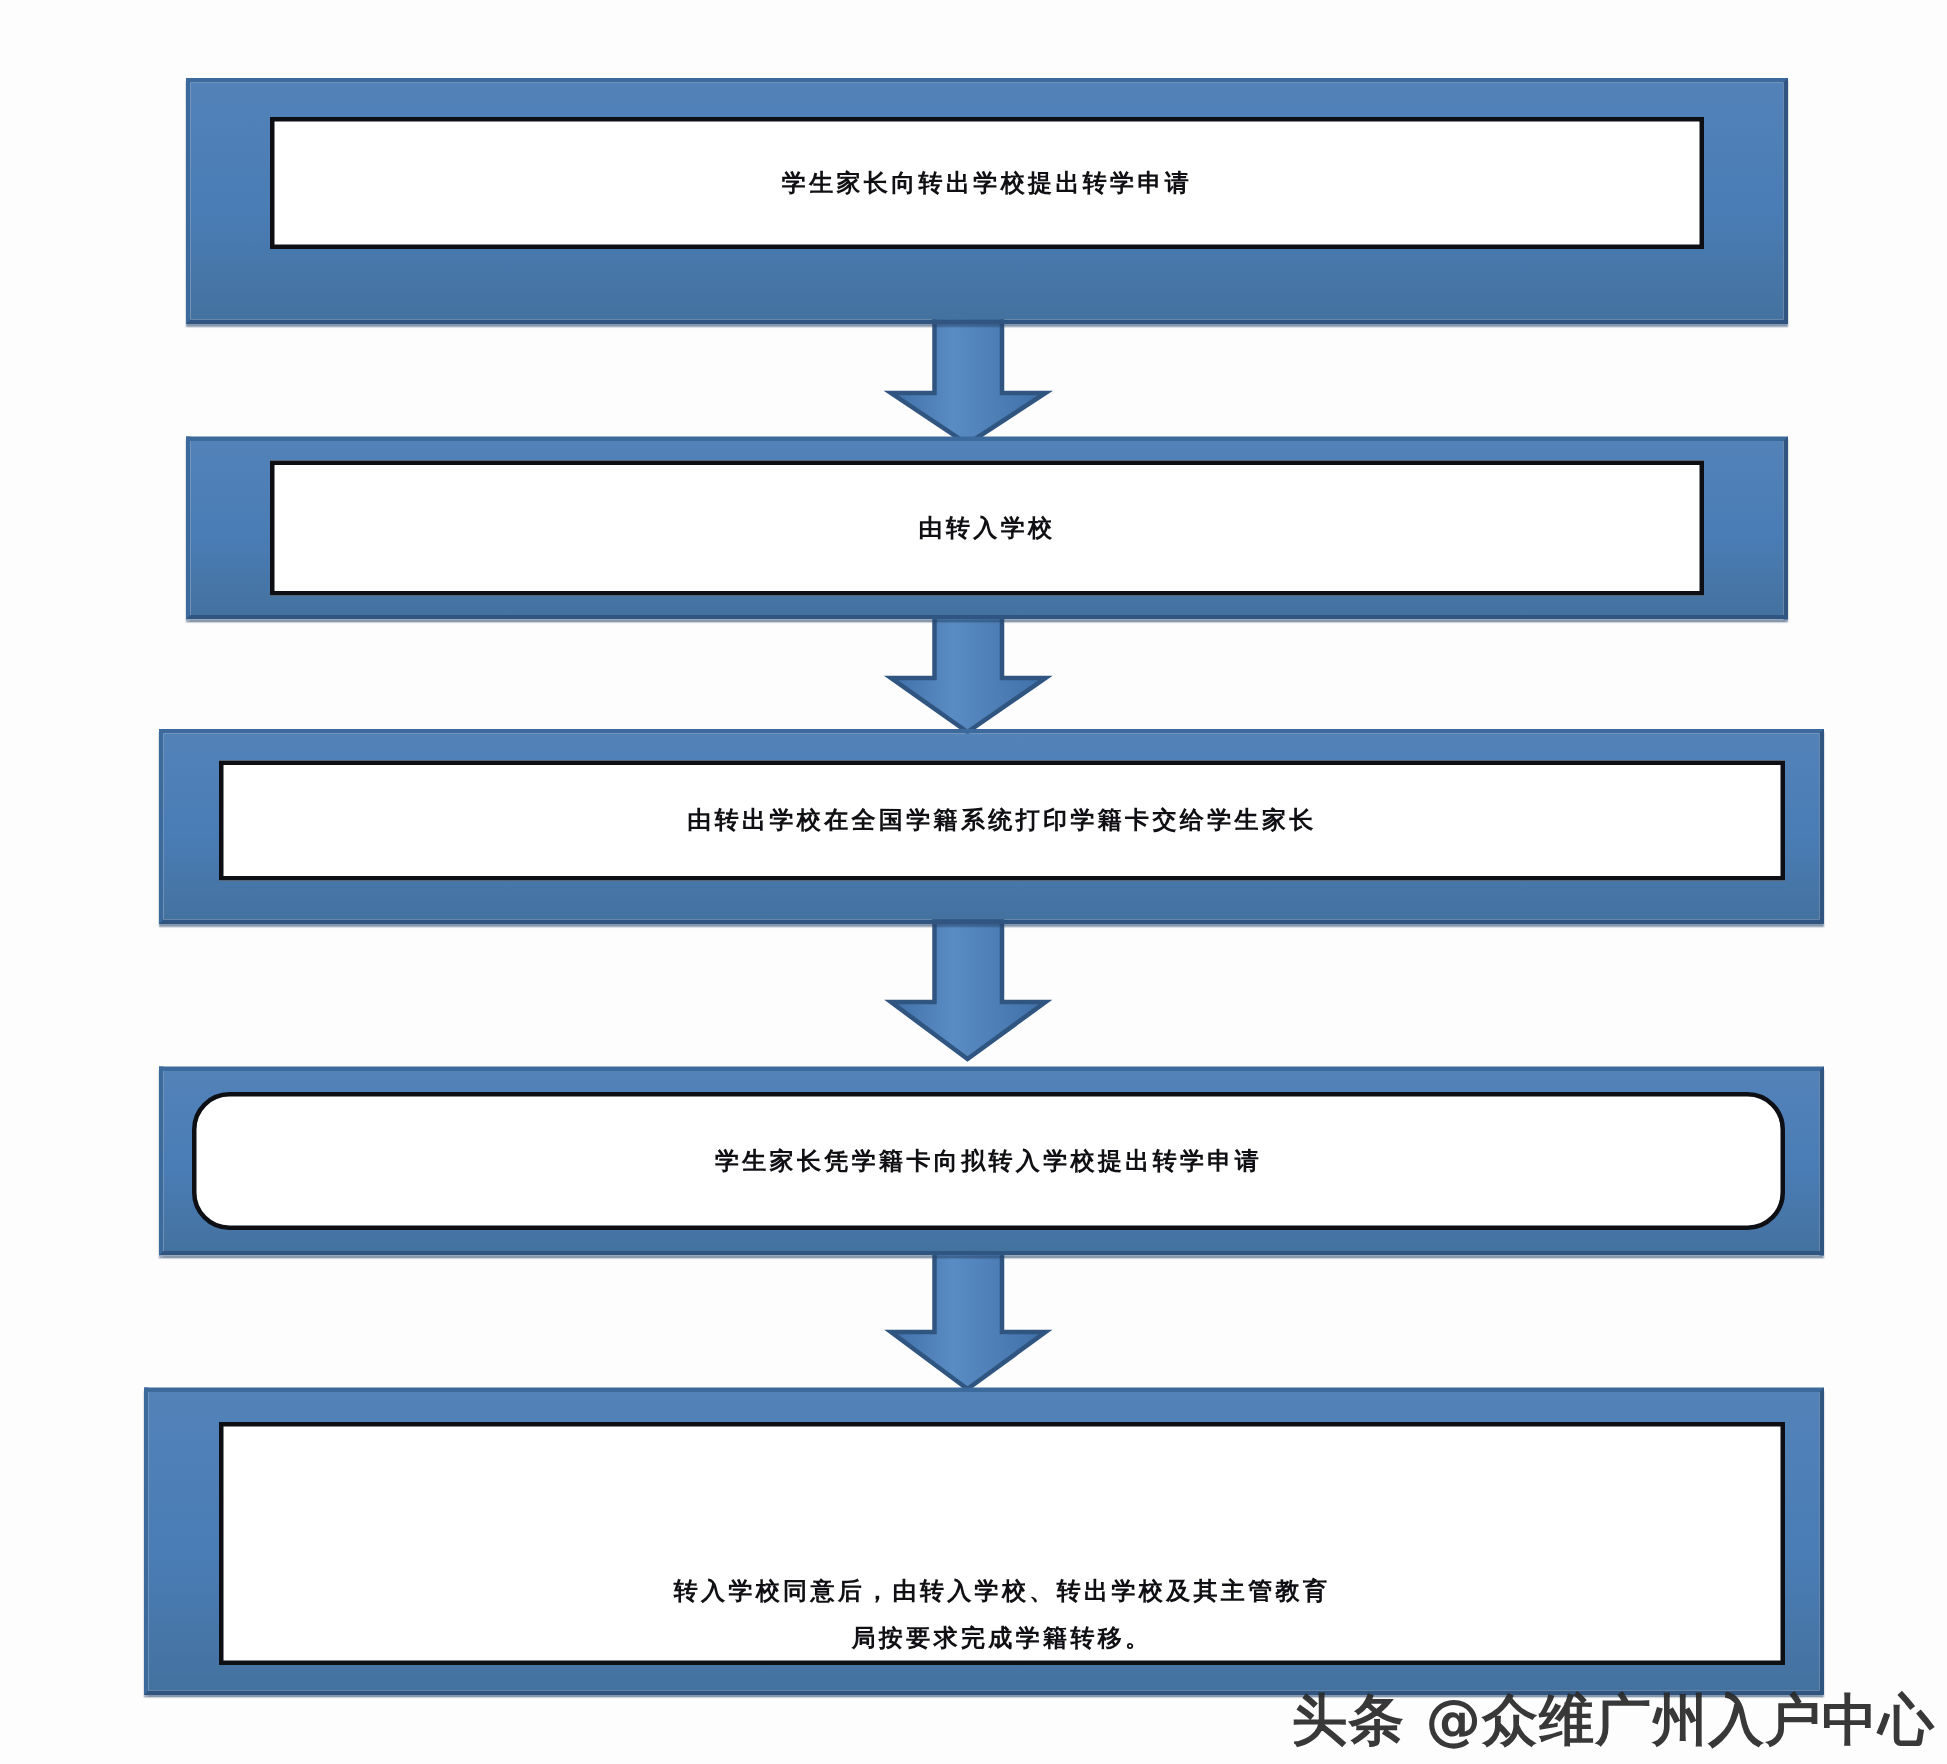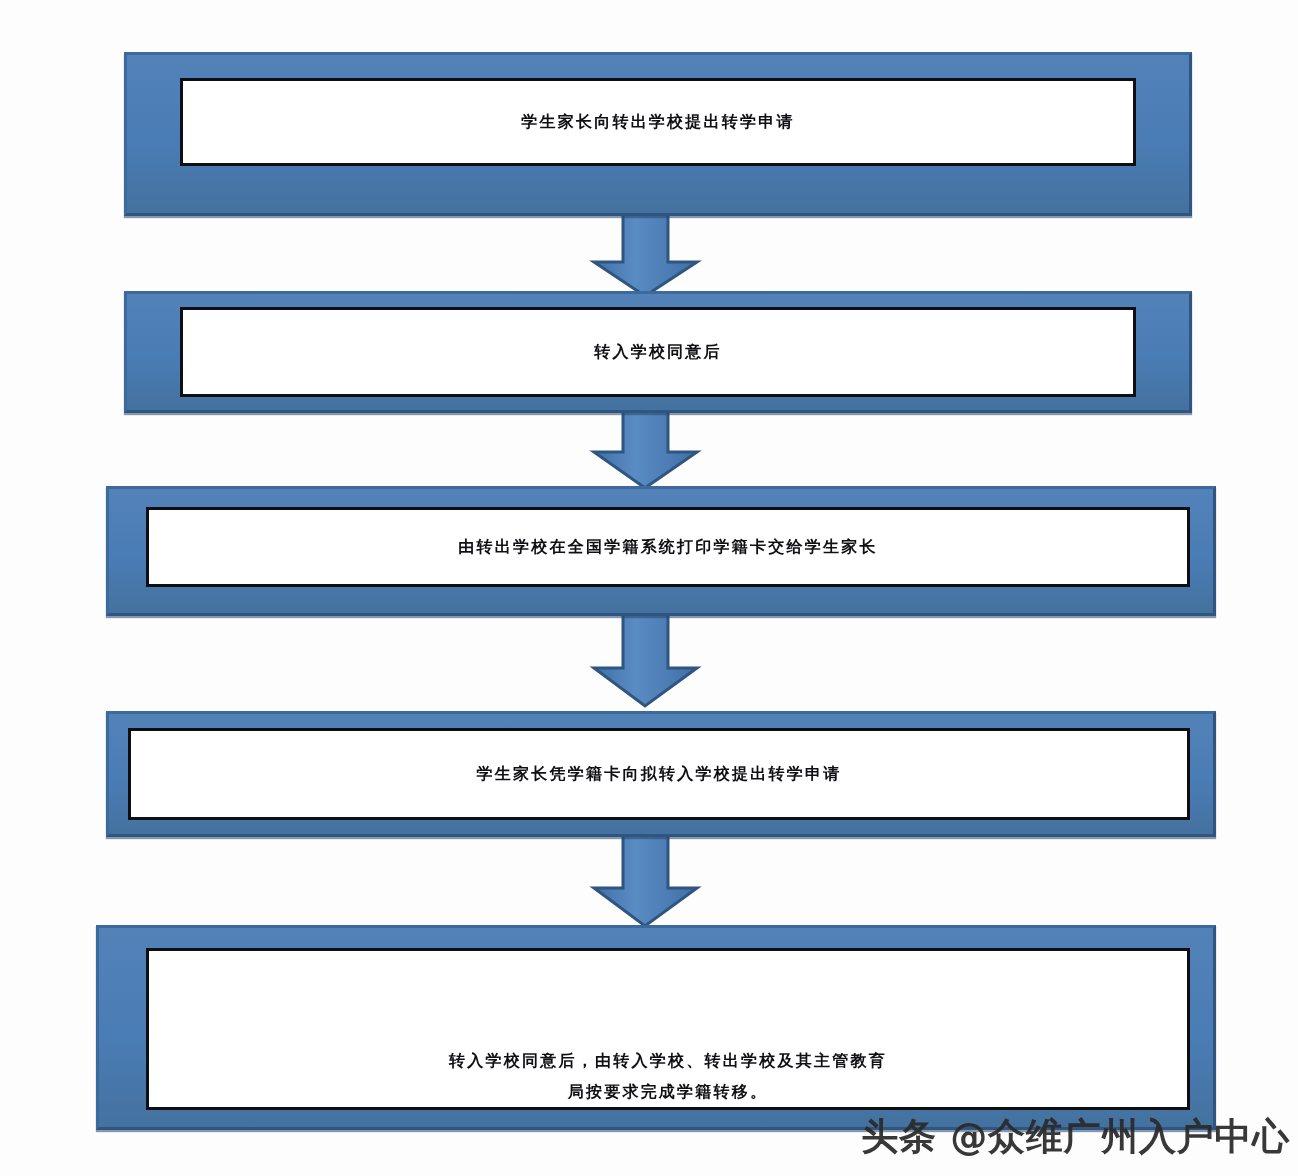--- a/index.html
+++ b/index.html
@@ -60,38 +60,38 @@
   #node-1        { left: 124px; top: 52px;  width: 1068px; height: 164px; }
   #node-1-inner  { left: 180px; top: 78px;  width: 956px;  height: 88px;  }
 
   #node-2        { left: 124px; top: 291px; width: 1068px; height: 122px; }
   #node-2-inner  { left: 180px; top: 307px; width: 956px;  height: 90px;  }
 
   #node-3        { left: 106px; top: 486px; width: 1110px; height: 130px; }
   #node-3-inner  { left: 146px; top: 507px; width: 1044px; height: 80px;  }
 
   #node-4        { left: 106px; top: 711px; width: 1110px; height: 126px; }
-  #node-4-inner  { left: 128px; top: 728px; width: 1062px; height: 92px;  }
+  #node-4-inner  { left: 128px; top: 728px; width: 1062px; height: 92px; border-radius: 25px;  }
 
   #node-5        { left: 96px;  top: 925px; width: 1120px; height: 205px; }
   #node-5-inner  { left: 146px; top: 948px; width: 1044px; height: 162px; align-items: flex-end; }
 
   
   .arrow {
     position: absolute;
     left: 0;
     top: 0;
     pointer-events: none;
   }
 
   
   #watermark {
     position: absolute;
     right: 8px;
-    bottom: 14px;
+    bottom: 4px;
     font-family: "DejaVu Sans", "Liberation Sans", sans-serif;
     font-size: 37px;
     font-weight: 700;
     color: #2a2a2a;
     letter-spacing: 0.02em;
     white-space: nowrap;
     opacity: 0.93;
   }
 </style>
 </head>
@@ -122,21 +122,21 @@
     <polygon points="623,833 668,833 668,888 697,888 645,926 594,888 623,888" fill="url(#agrad)" stroke="#2f5580" stroke-width="3"></polygon>
   </svg>
 
   <div class="node" id="node-1"></div>
   <div class="node-inner" id="node-1-inner">
     <span class="node-text">学生家长向转出学校提出转学申请</span>
   </div>
 
   <div class="node" id="node-2"></div>
   <div class="node-inner" id="node-2-inner">
-    <span class="node-text">转入学校同意后</span>
+    <span class="node-text">由转入学校</span>
   </div>
 
   <div class="node" id="node-3"></div>
   <div class="node-inner" id="node-3-inner">
     <span class="node-text">由转出学校在全国学籍系统打印学籍卡交给学生家长</span>
   </div>
 
   <div class="node" id="node-4"></div>
   <div class="node-inner" id="node-4-inner">
     <span class="node-text">学生家长凭学籍卡向拟转入学校提出转学申请</span>

